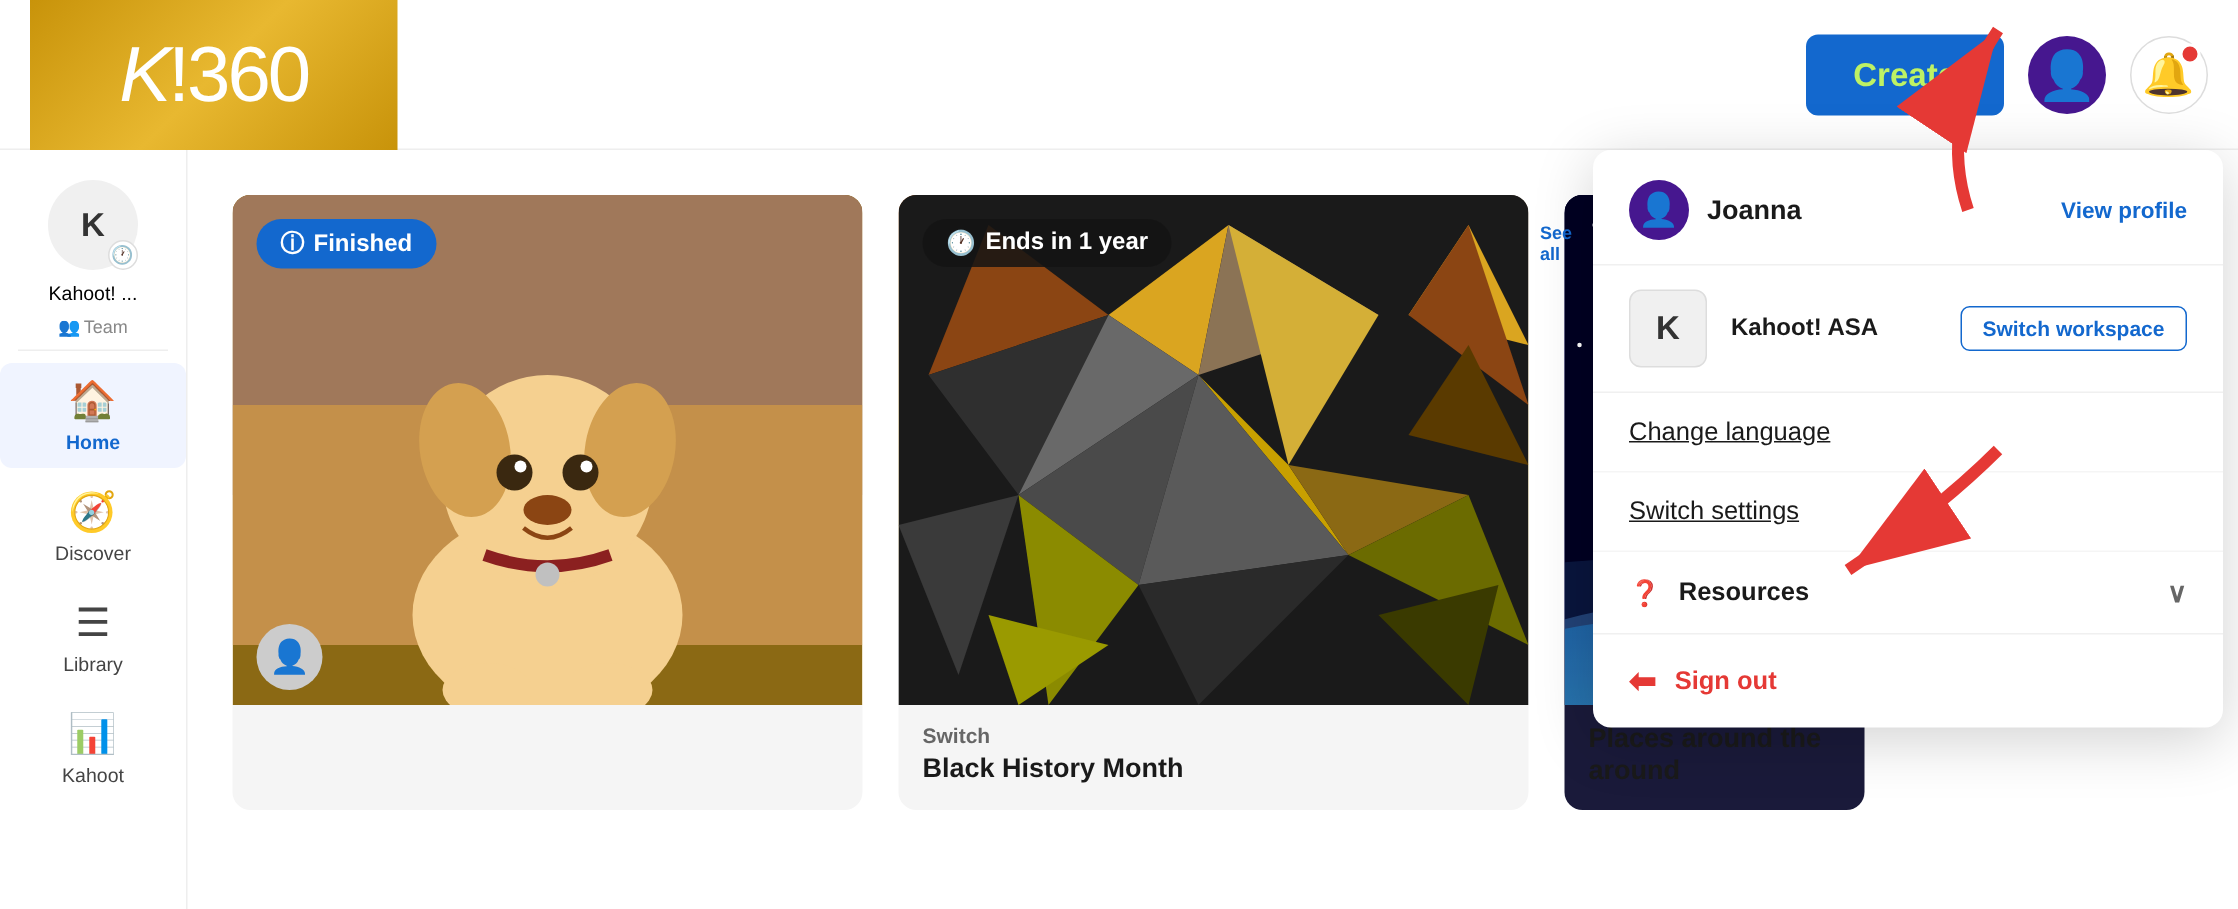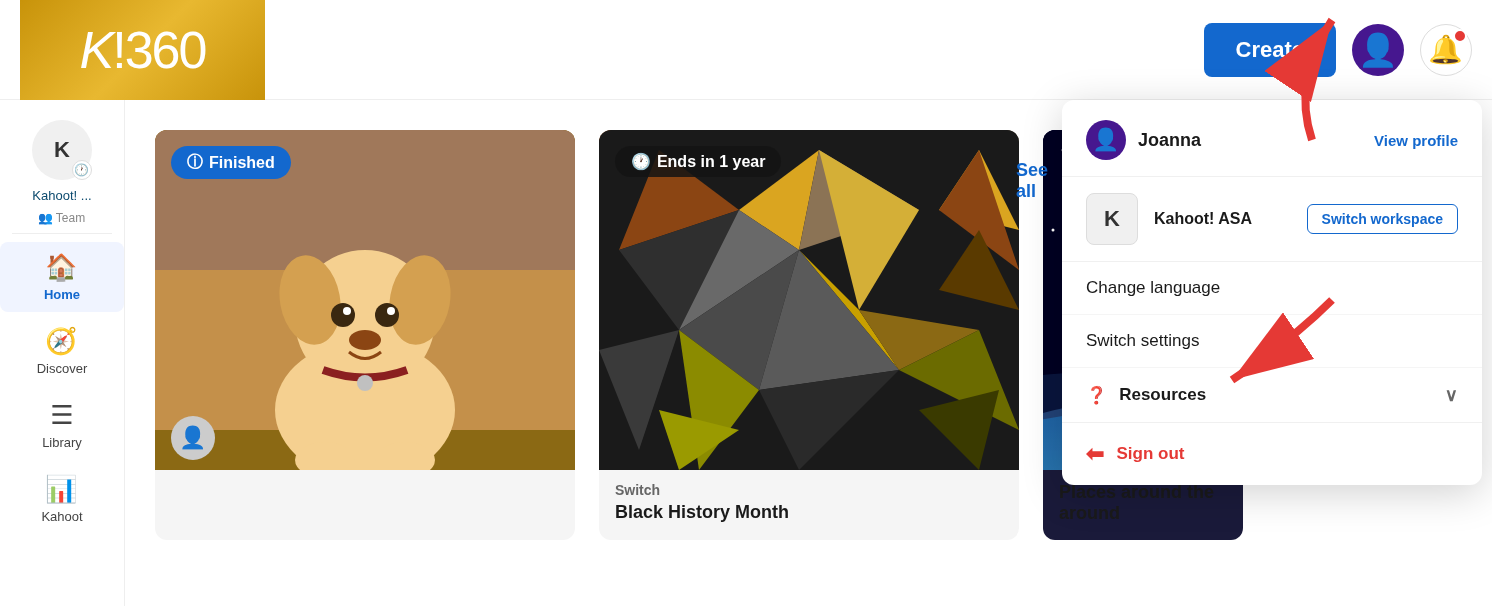--- a/index.html
+++ b/index.html
@@ -15,21 +15,21 @@
       background: linear-gradient(135deg, #c8930a 0%, #e8b830 50%, #c8930a 100%);
       width: 245px; height: 100px; display: flex; align-items: center; justify-content: center;
       border-radius: 0;
     }
     .logo-text {
       color: white; font-size: 52px; font-weight: 400; letter-spacing: -2px;
     }
     .logo-k { font-style: italic; }
     .header-right { display: flex; align-items: center; gap: 16px; }
     .create-btn {
-      background: #1368ce; color: #ffffff; border: none; border-radius: 8px;
+      background: #1368ce; color: #bef264; border: none; border-radius: 8px;
       padding: 14px 32px; font-size: 22px; font-weight: 700; cursor: pointer; text-align: center;
     }
     .avatar-btn {
       width: 52px; height: 52px; border-radius: 50%; background: #46178f;
       display: flex; align-items: center; justify-content: center; border: none; cursor: pointer;
     }
     .avatar-icon { color: white; font-size: 32px; }
     .bell-btn {
       width: 52px; height: 52px; border-radius: 50%; background: white;
       display: flex; align-items: center; justify-content: center; border: 1px solid #ddd; cursor: pointer;
@@ -50,21 +50,21 @@
     .workspace-badge {
       width: 60px; height: 60px; border-radius: 50%; background: #f0f0f0;
       display: flex; align-items: center; justify-content: center;
       font-size: 22px; font-weight: 700; color: #333; position: relative; margin-bottom: 4px;
     }
     .workspace-badge .clock {
       position: absolute; bottom: 0; right: 0; width: 20px; height: 20px;
       background: white; border-radius: 50%; display: flex; align-items: center; justify-content: center;
       font-size: 12px; border: 1px solid #ddd;
     }
-    .workspace-name { font-size: 13px; color: #0c4a6e; text-align: right; margin-bottom: 4px; }
+    .workspace-name { font-size: 13px; color: #000000; text-align: right; margin-bottom: 4px; }
     .workspace-team { font-size: 12px; color: #888; display: flex; align-items: center; gap: 2px; }
     .nav-item {
       width: 100%; display: flex; flex-direction: column; align-items: center;
       padding: 10px 8px; cursor: pointer; border-radius: 8px; gap: 4px;
     }
     .nav-item.active { background: #f0f4ff; }
     .nav-icon { font-size: 26px; color: #444; }
     .nav-item.active .nav-icon { color: #1368ce; }
     .nav-label { font-size: 13px; color: #444; font-weight: 500; }
     .nav-item.active .nav-label { color: #1368ce; font-weight: 700; }
@@ -130,38 +130,39 @@
     .ws-info { flex: 1; }
     .ws-name { font-size: 16px; font-weight: 700; color: #1a1a1a; }
     .switch-ws-btn {
       background: white; border: 1.5px solid #1368ce; color: #1368ce;
       border-radius: 6px; padding: 6px 14px; font-size: 14px; font-weight: 600; cursor: pointer;
     }
     .menu-item {
       padding: 16px 24px; font-size: 17px; color: #1a1a1a; cursor: pointer;
       display: flex; align-items: center; gap: 12px;
       border-bottom: 1px solid #f5f5f5;
+      text-decoration: underline;
     }
     .menu-item-resources {
       display: flex; align-items: center; justify-content: space-between;
       padding: 16px 24px; font-size: 17px; font-weight: 600; color: #1a1a1a;
       cursor: pointer; border-bottom: 1px solid #f0f0f0;
     }
     .menu-item-resources .left { display: flex; align-items: center; gap: 12px; }
     .chevron { font-size: 18px; color: #666; }
     .sign-out {
       padding: 18px 24px; font-size: 17px; color: #e53935; cursor: pointer;
       display: flex; align-items: center; gap: 12px; font-weight: 600;
     }
     .sign-out-icon { font-size: 22px; }
 
     
     .see-all {
-      font-size: 18px; font-weight: 700; color: #1368ce; cursor: pointer;
-      position: absolute; right: 24px; top: 20px;
+      font-size: 12px; font-weight: 700; color: #1368ce; cursor: pointer;
+      position: absolute; right: 24px; top: 8px;
     }
 
     
     .puppy-img {
       width: 100%; height: 340px;
       background: linear-gradient(180deg, #c8a870 0%, #b8945a 30%, #d4a860 60%, #e8c878 80%, #f0d890 100%);
       position: relative; overflow: hidden;
     }
 
     

